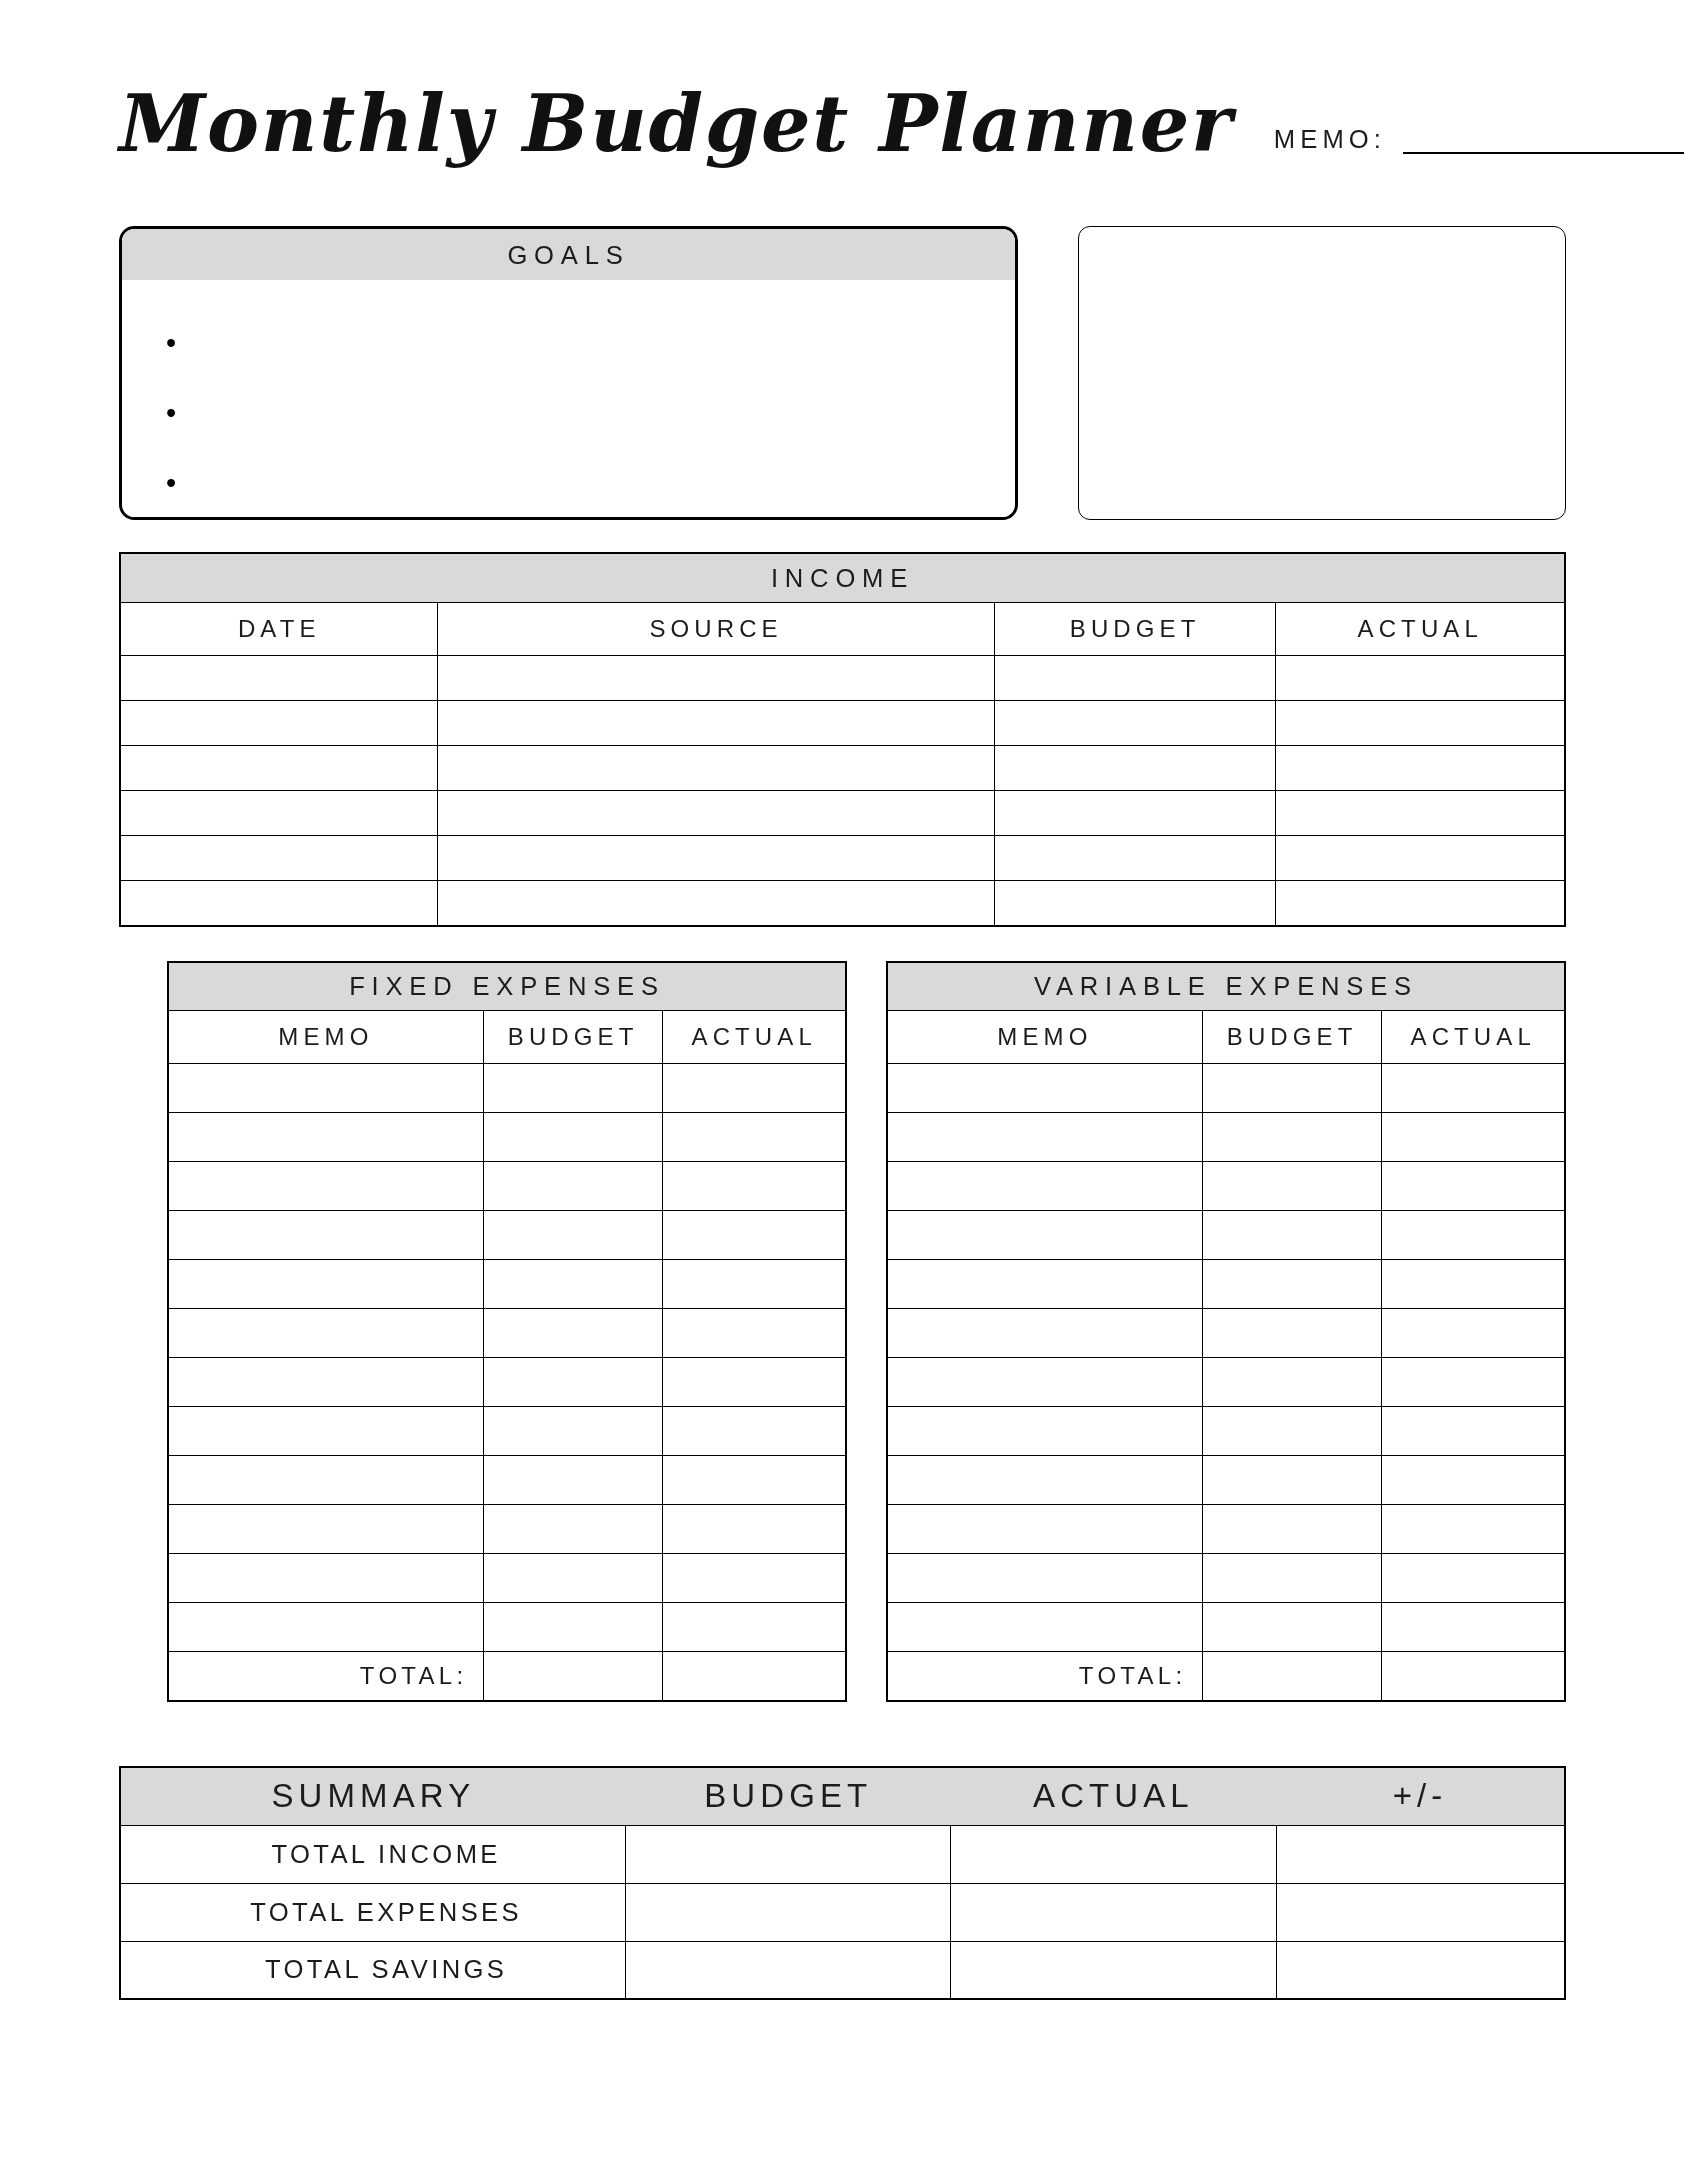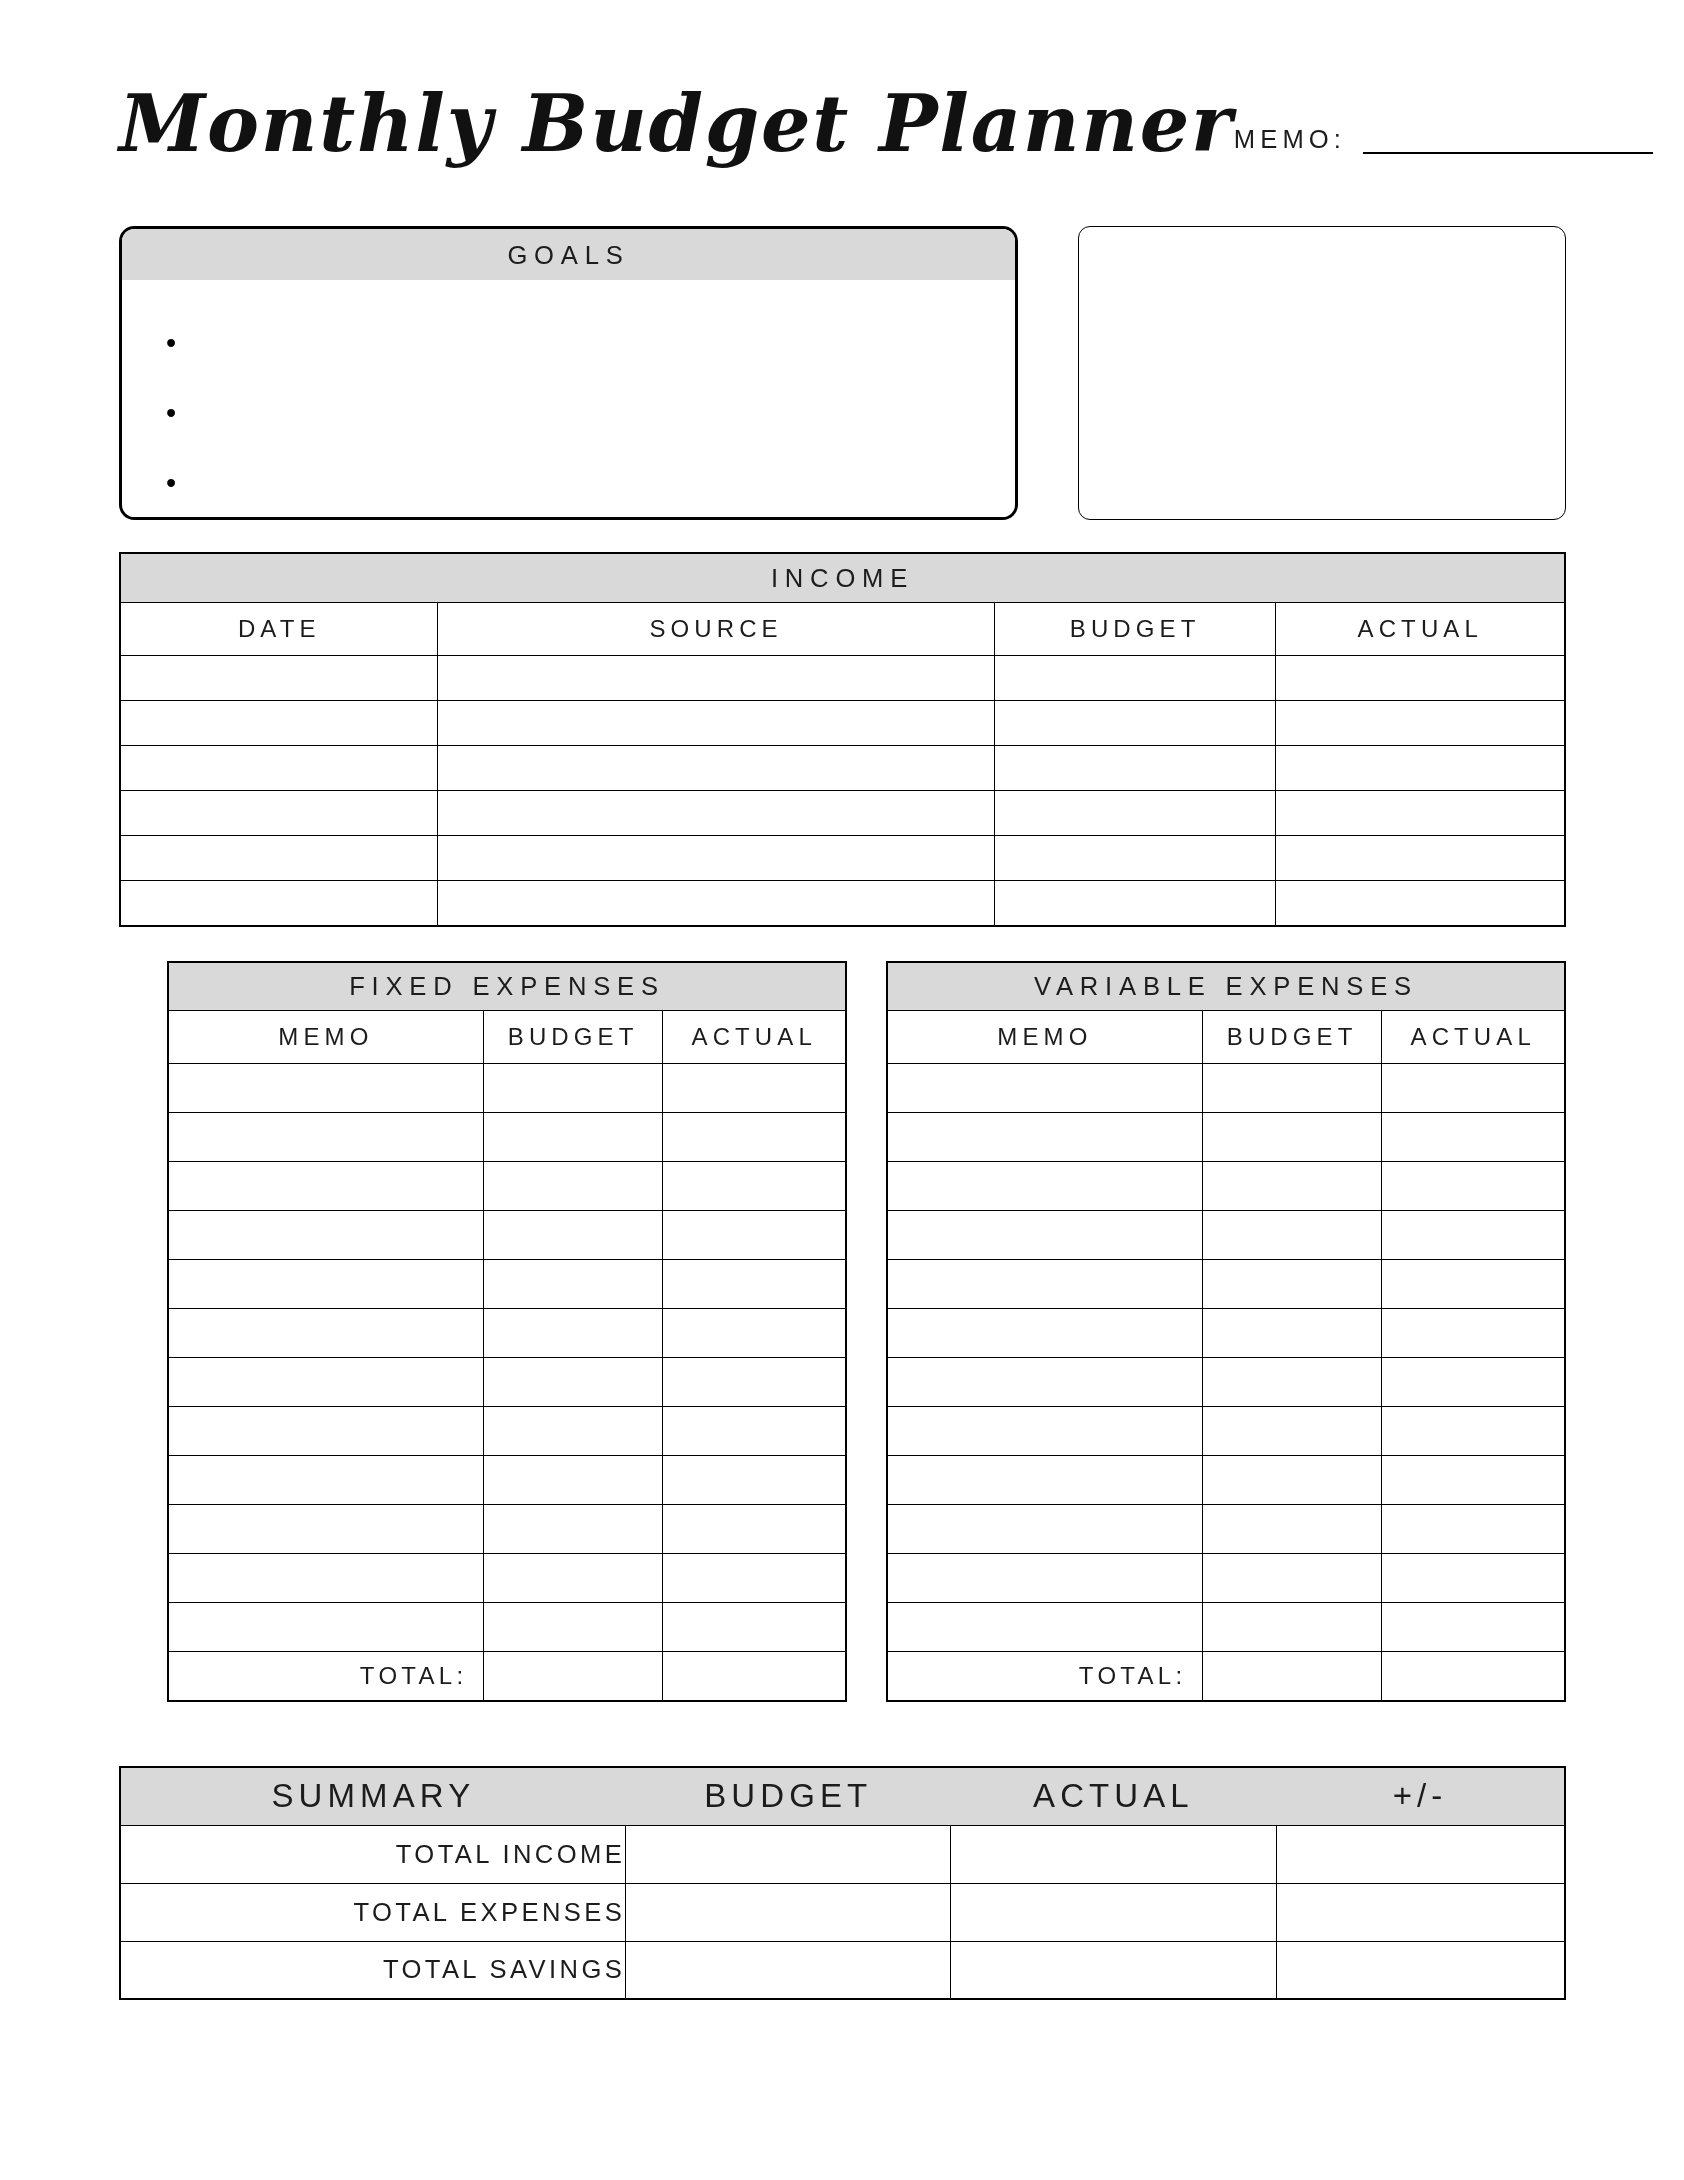--- a/index.html
+++ b/index.html
@@ -20,20 +20,21 @@
     padding:72px 119px 0 119px;
     position:relative;
   }
 
   
   .topbar{
     display:flex;
     justify-content:space-between;
     align-items:flex-end;
     margin:8.5px 0 60px 0;
+    gap:40px;
   }
   .page-title{
     margin:0;
     font-family:"DejaVu Serif", serif;
     font-style:italic;
     font-weight:600;
     font-size:78px;
     line-height:1.1;
     letter-spacing:1.7px;
     color:#111;
@@ -150,21 +151,21 @@
     border-left:none;
     border-right:none;
     border-top:1.7px solid var(--border);
     border-bottom:1.7px solid var(--border);
     text-align:center;
     font-size:33px;
     letter-spacing:5.1px;
     padding:9.4px 0;
   }
   .summary-table tbody th{
-    text-align:right;
+    text-align:center;
     font-size:25.6px;
     letter-spacing:3.4px;
     padding-left:26px;
     height:58px;
   }
 </style>
 </head>
 <body>
 
 <div class="page">

